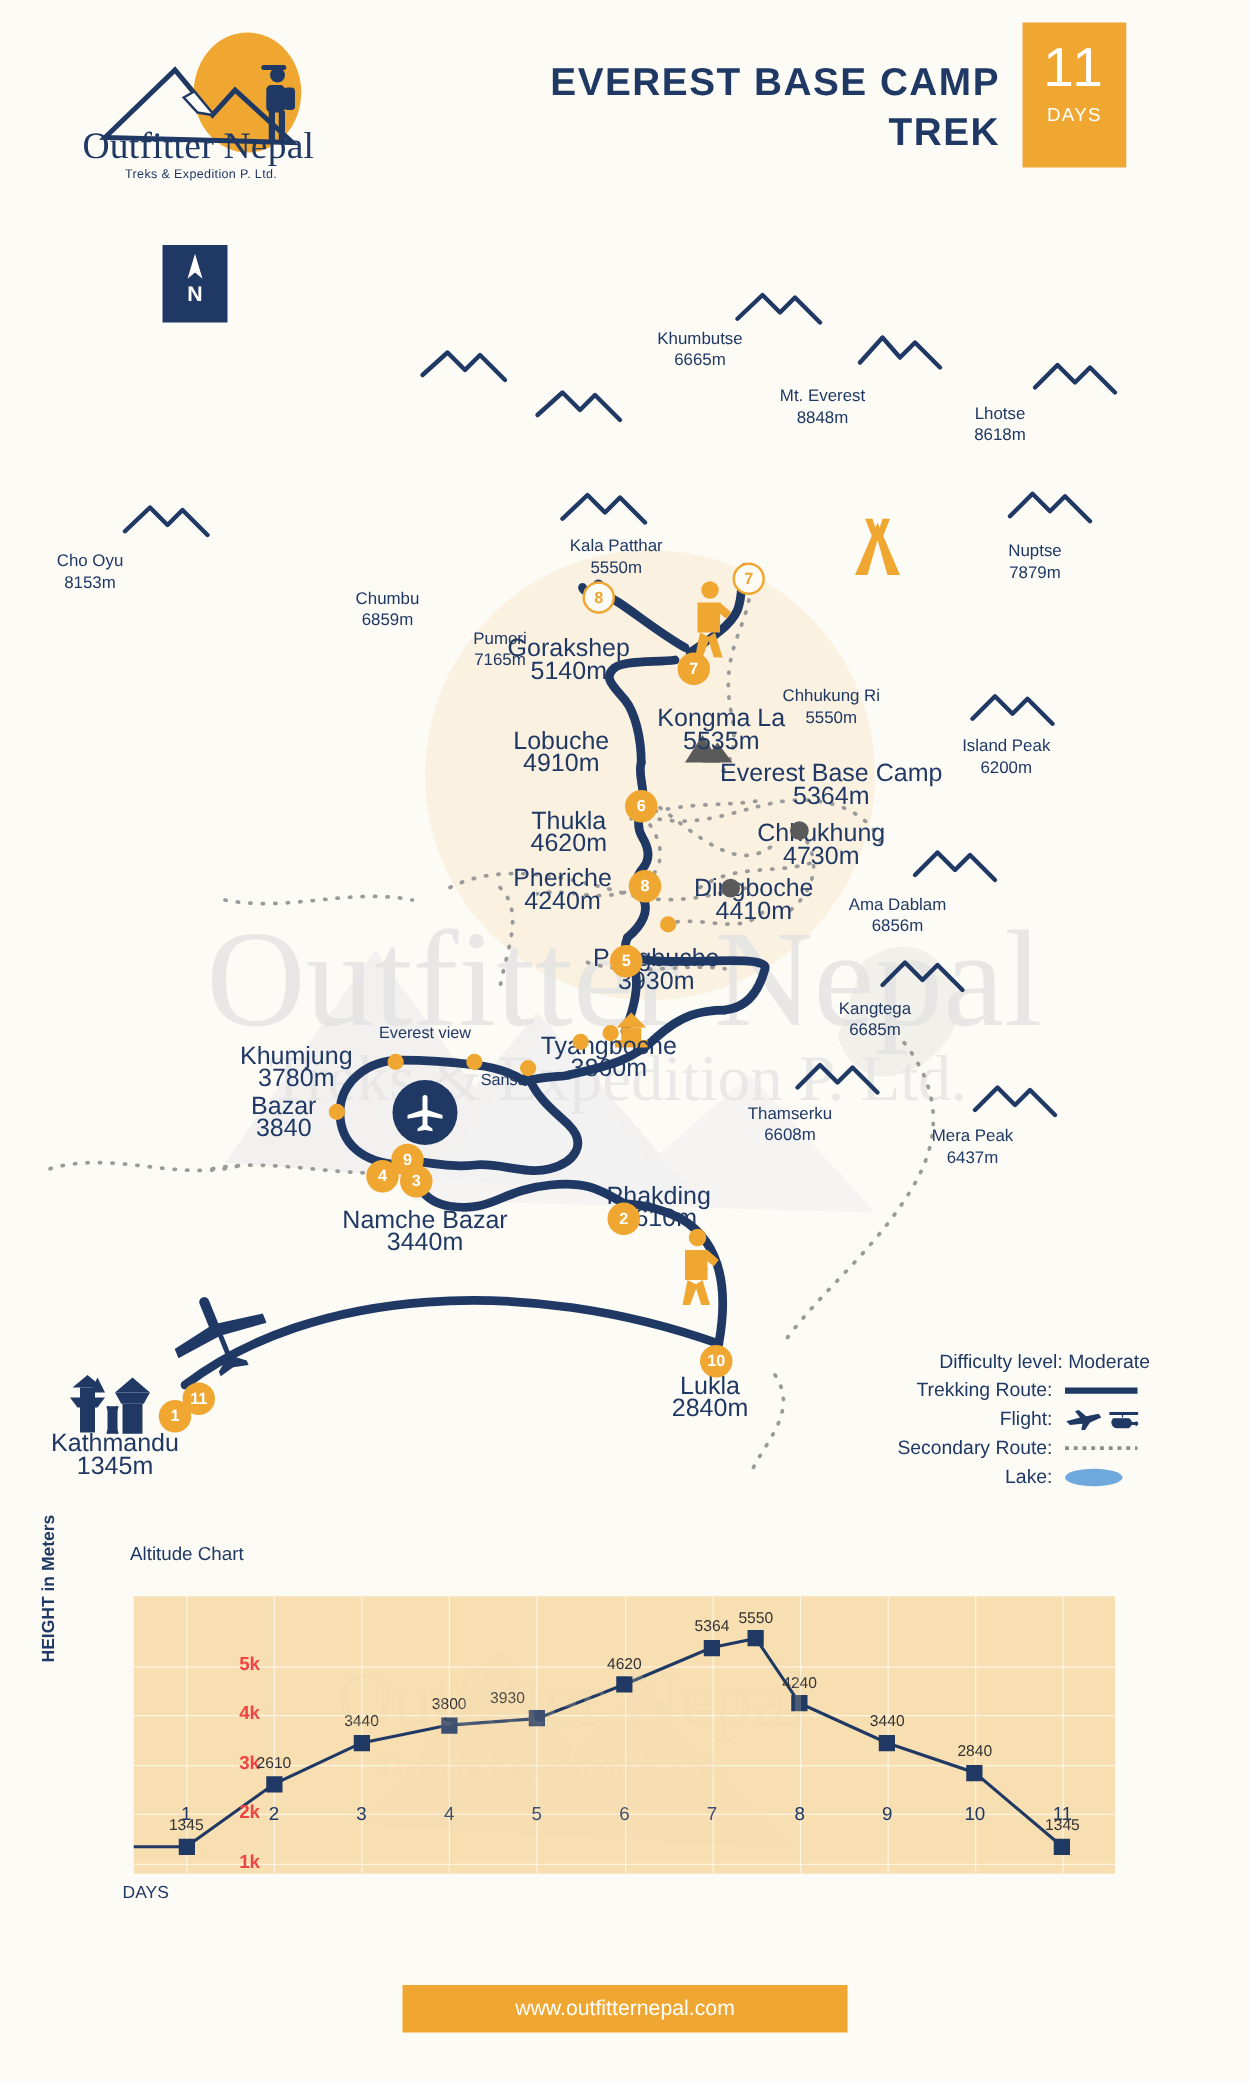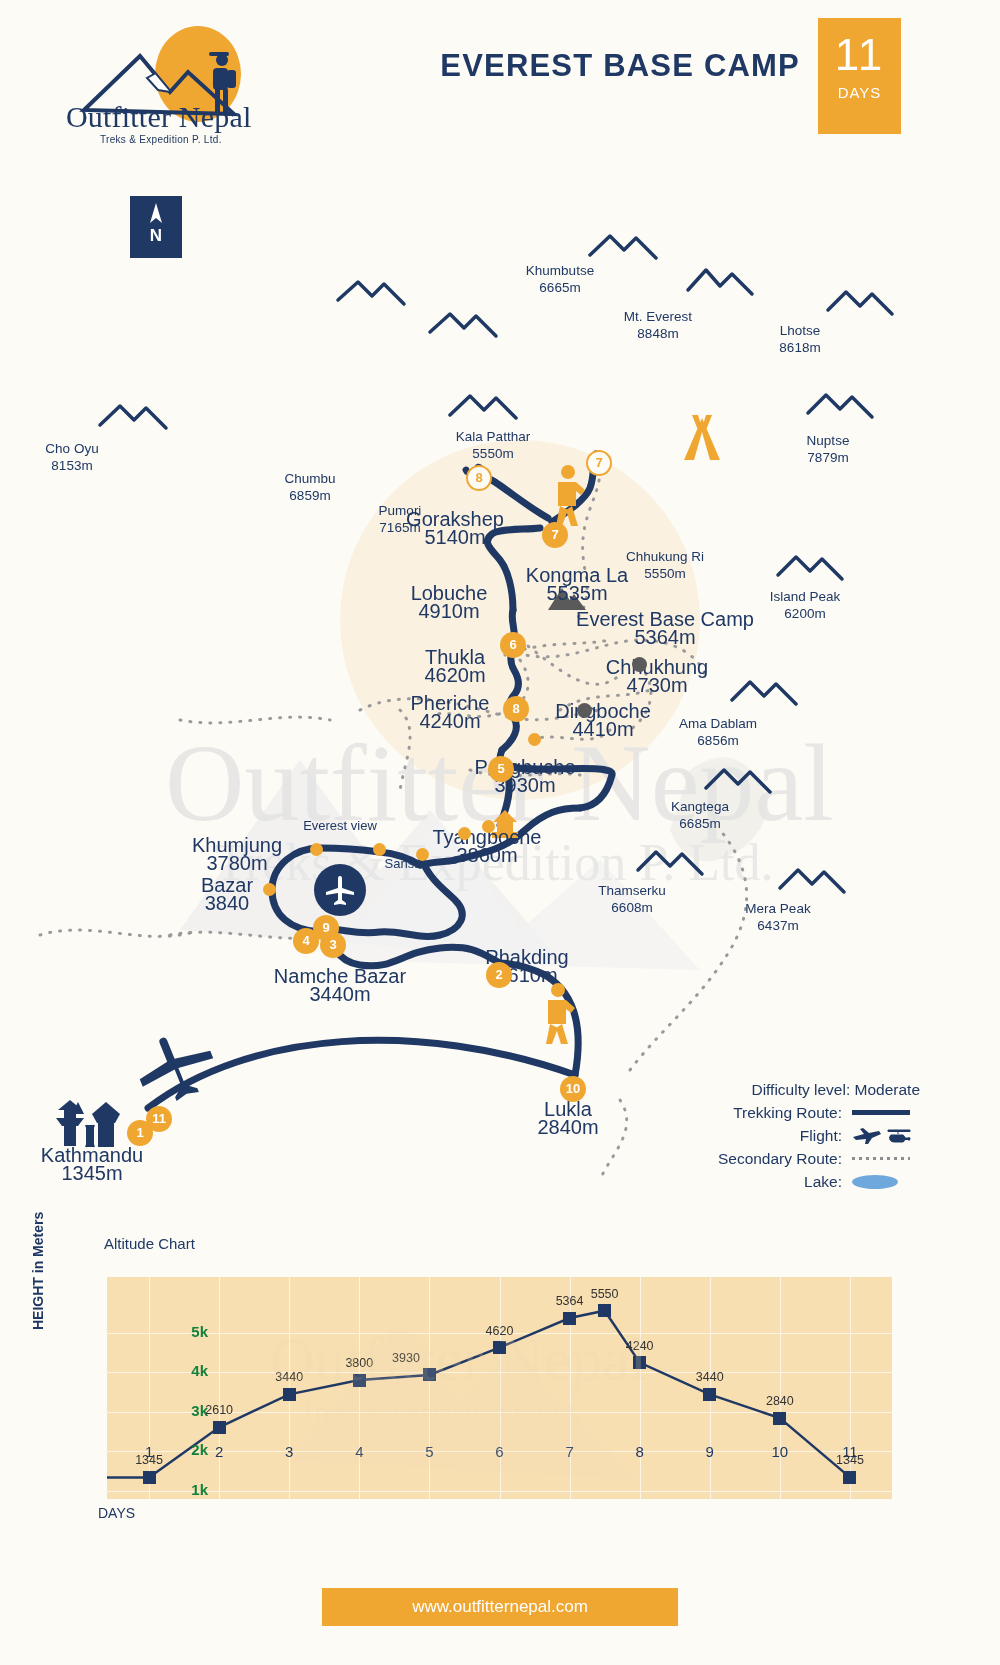--- a/index.html
+++ b/index.html
@@ -72,21 +72,21 @@
   #chart-title { position: absolute; left: 104px; top: 20px; font-size: 15px; color: #1f3864; }
   #ylabel { position: absolute; left: 30px; top: 115px; width: 22px;
             font-size: 14px; color: #1f3864; font-weight: bold;
             transform: rotate(-90deg); transform-origin: left top;
             white-space: nowrap; }
   #plot { position: absolute; left: 107px; top: 62px; width: 785px; height: 222px;
           background: #f8dfb2; }
   .gridv { position: absolute; top: 0; width: 1px; height: 100%; background: #fdf4e4; }
   .gridh { position: absolute; left: 0; width: 100%; height: 1px; background: #fdf4e4; }
   .ytick { position: absolute; right: 792px; font-size: 15px; font-weight: bold;
-           color: #15803d; width: 40px; text-align: right; }
+           color: #ef4444; width: 40px; text-align: right; }
   .xtick { position: absolute; top: 228px; font-size: 15px; color: #1f3864;
            width: 30px; text-align: center; }
   #days-word-x { position: absolute; left: 98px; top: 290px; font-size: 14px; color: #1f3864; }
   .pt { position: absolute; width: 13px; height: 13px; background: #1f3864;
         margin-left: -6.5px; margin-top: -6.5px; }
   .plabel { position: absolute; font-size: 12.5px; color: #333; width: 50px;
             text-align: center; margin-left: -25px; }
   #chart-svg { position: absolute; left: 0; top: 0; pointer-events: none; }
   #chart-wm { position: absolute; left: 260px; top: 1230px; width: 460px; height: 300px;
               opacity: .25; pointer-events: none; }
@@ -114,20 +114,21 @@
         <rect x="161" y="66" width="5" height="26" rx="2"></rect>
         <rect x="147" y="30" width="20" height="4" rx="2"></rect>
       </g>
     </svg>
     <div class="brand">Outfitter Nepal</div>
     <div class="sub">Treks &amp; Expedition P. Ltd.</div>
   </div>
 
   <div id="title-wrap">
     <div id="title-line1">EVEREST BASE CAMP</div>
+    <div id="title-line2">TREK</div>
   </div>
 
   <div id="days-badge">
     <div id="days-num">11</div>
     <div id="days-word">DAYS</div>
   </div>
 </div>
 
 <div id="compass">
   <svg width="16" height="22" viewBox="0 0 16 22">

